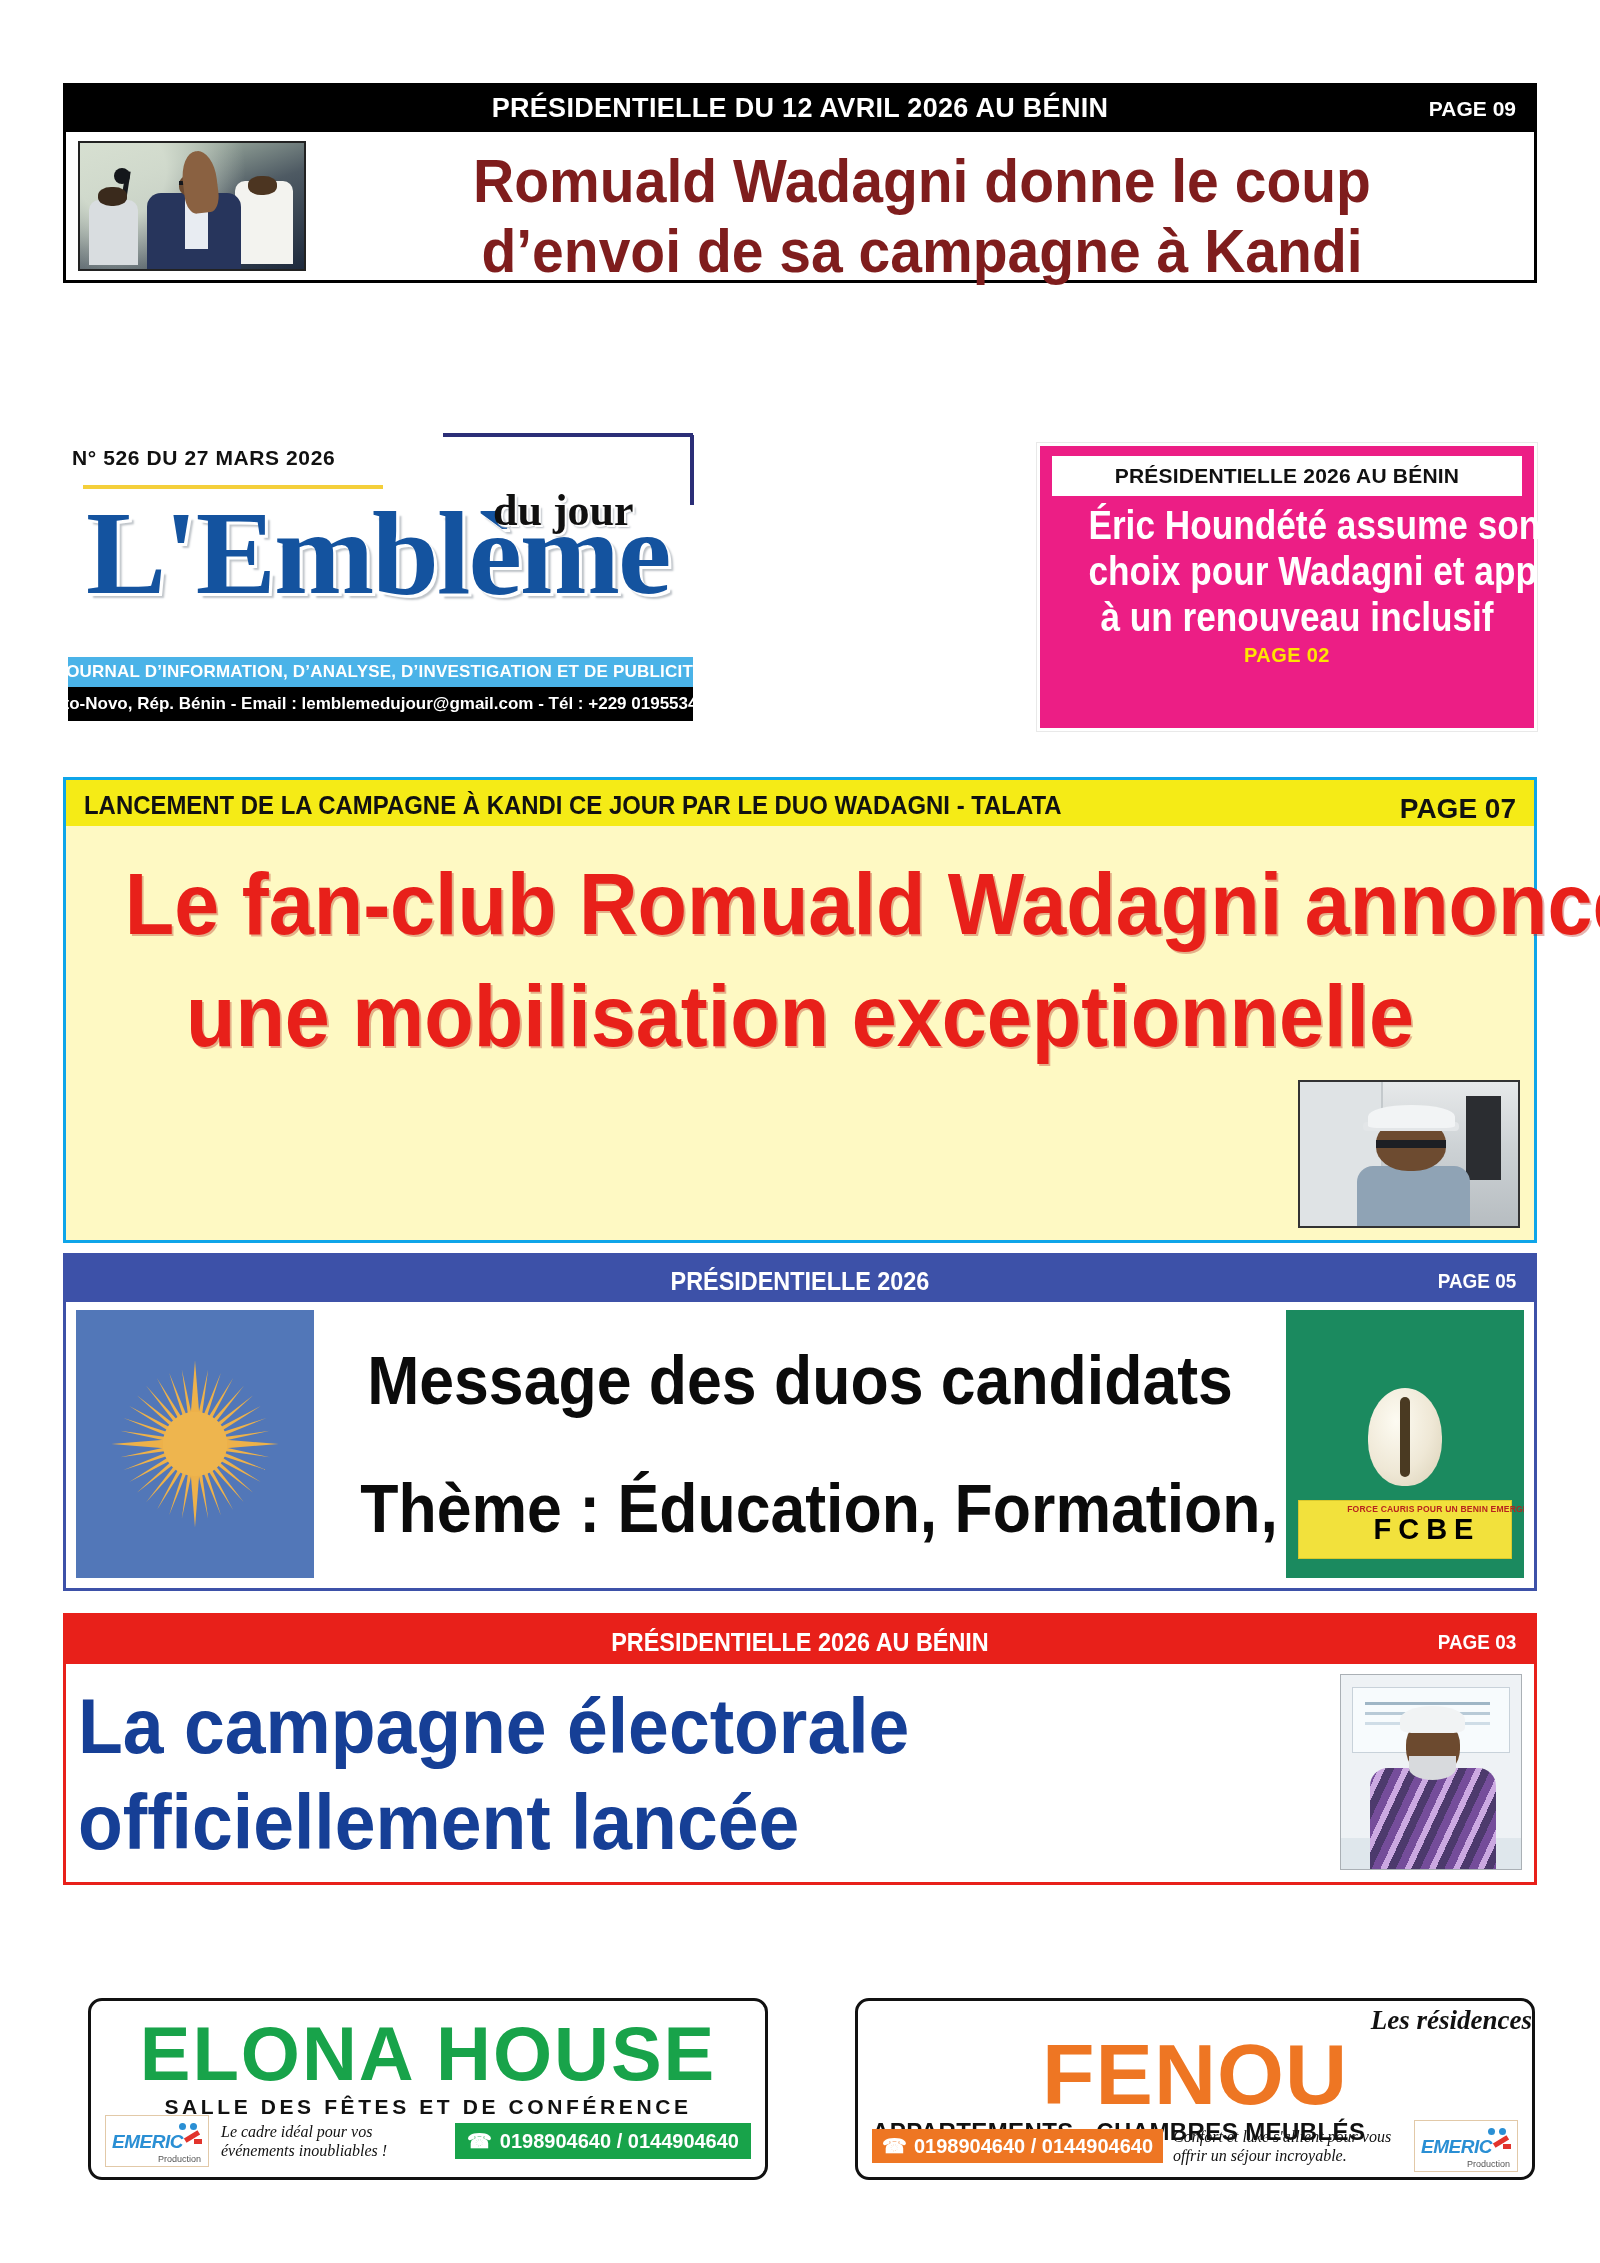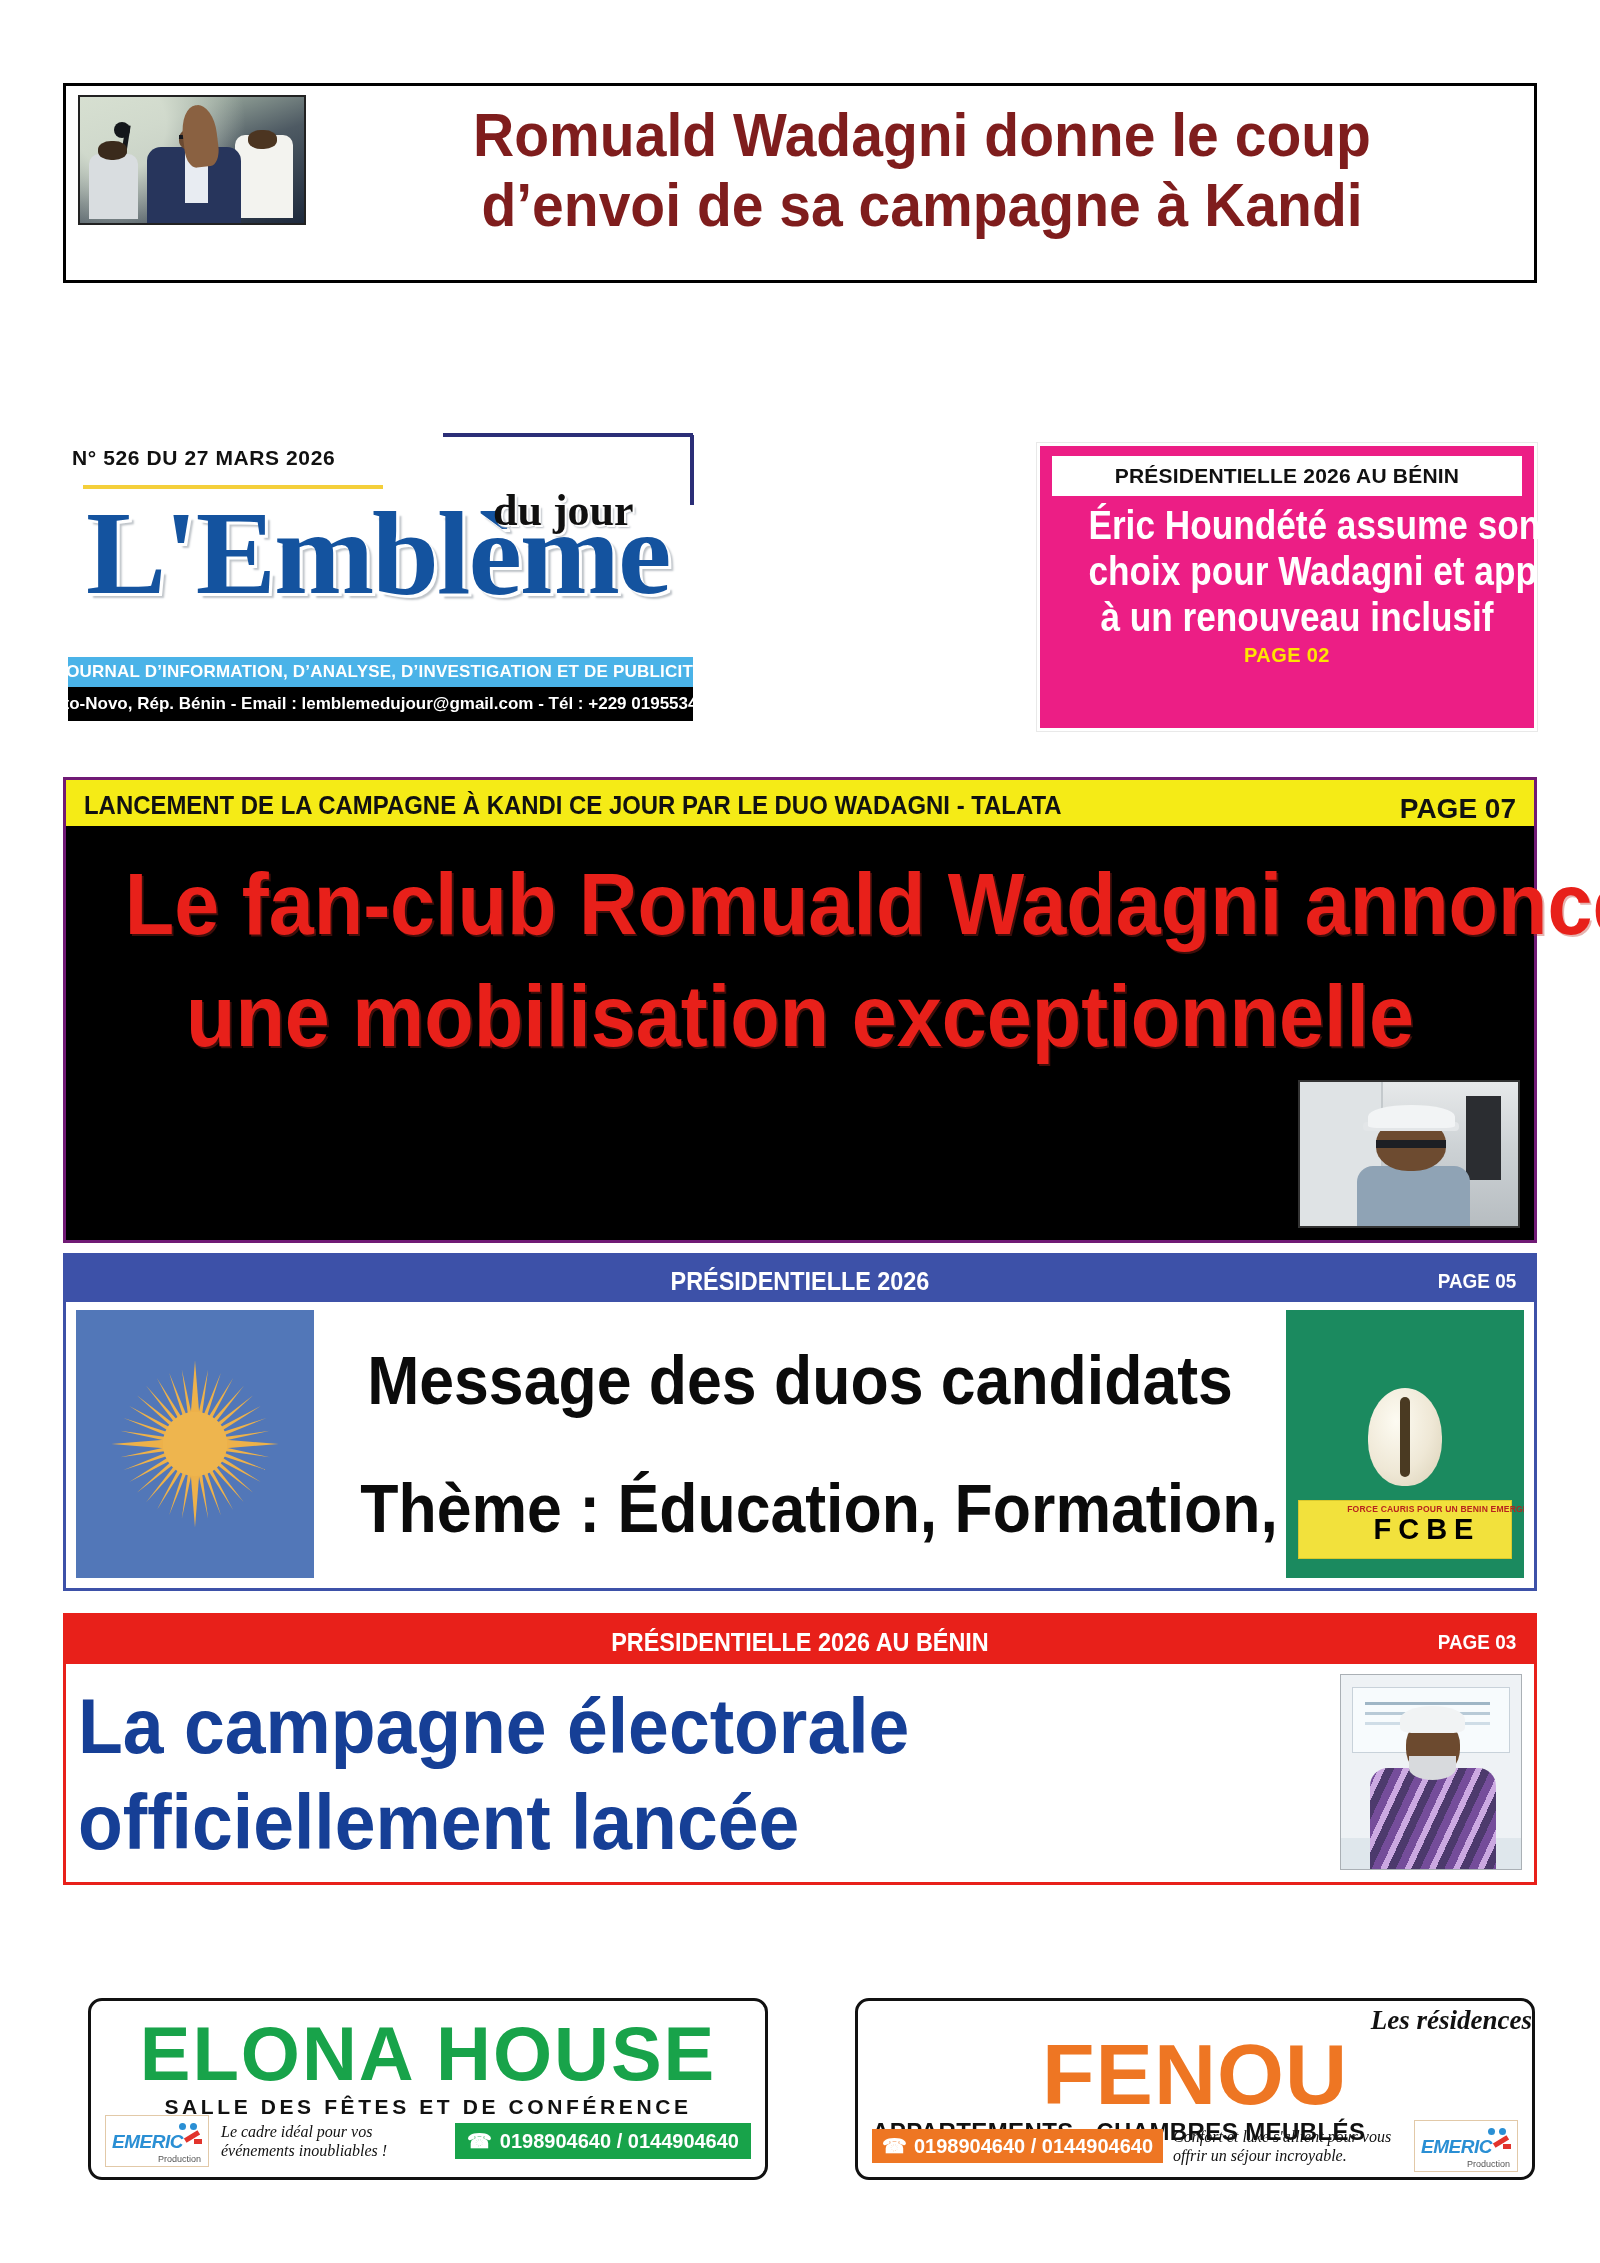--- a/index.html
+++ b/index.html
@@ -146,21 +146,21 @@
     transform: scaleX(0.88); transform-origin: center center;
   }
   .pinkbox .pg {
     margin-top: 4px; text-align: center;
     color: #ffe400; font-size: 20px; font-weight: bold; letter-spacing: .4px;
   }
 
   
   .sec-yellow {
     position: absolute; left: 63px; top: 777px; width: 1474px; height: 466px;
-    border: 3px solid #701a75; background: #000000;
+    border: 3px solid #0ea5e9; background: #fef9c3;
   }
   .sec-yellow .bar {
     position: relative; height: 46px; background: #f5eb16; color: #111;
   }
   .sec-yellow .bar .kick {
     position: absolute; left: 18px; top: 10px;
     font-size: 26px; font-weight: bold; white-space: nowrap;
     font-family: "Liberation Sans Narrow", "Liberation Sans", sans-serif;
     transform: scaleX(0.92); transform-origin: left center;
   }
@@ -384,20 +384,24 @@
     background:#e2342c; transform: rotate(-32deg); }
   .emeric .sw2 { position:absolute; right:6px; top:23px; width:8px; height:5px;
     background:#e2342c; }
 </style>
 </head>
 <body>
 
 <div class="page">
 
   <div class="topblock">
+    <div class="topbar">
+      <div class="kick">PRÉSIDENTIELLE DU 12 AVRIL 2026 AU BÉNIN</div>
+      <div class="pg">PAGE 09</div>
+    </div>
     <div class="topbody">
       <div class="topphoto">
         <div class="sky"></div>
         <div class="mic"></div>
           <div class="micball"></div>
         <div class="p3"></div>
           <div class="p3h"></div>
         <div class="p2"></div>
           <div class="p2h"></div>
         <div class="suit"></div>

